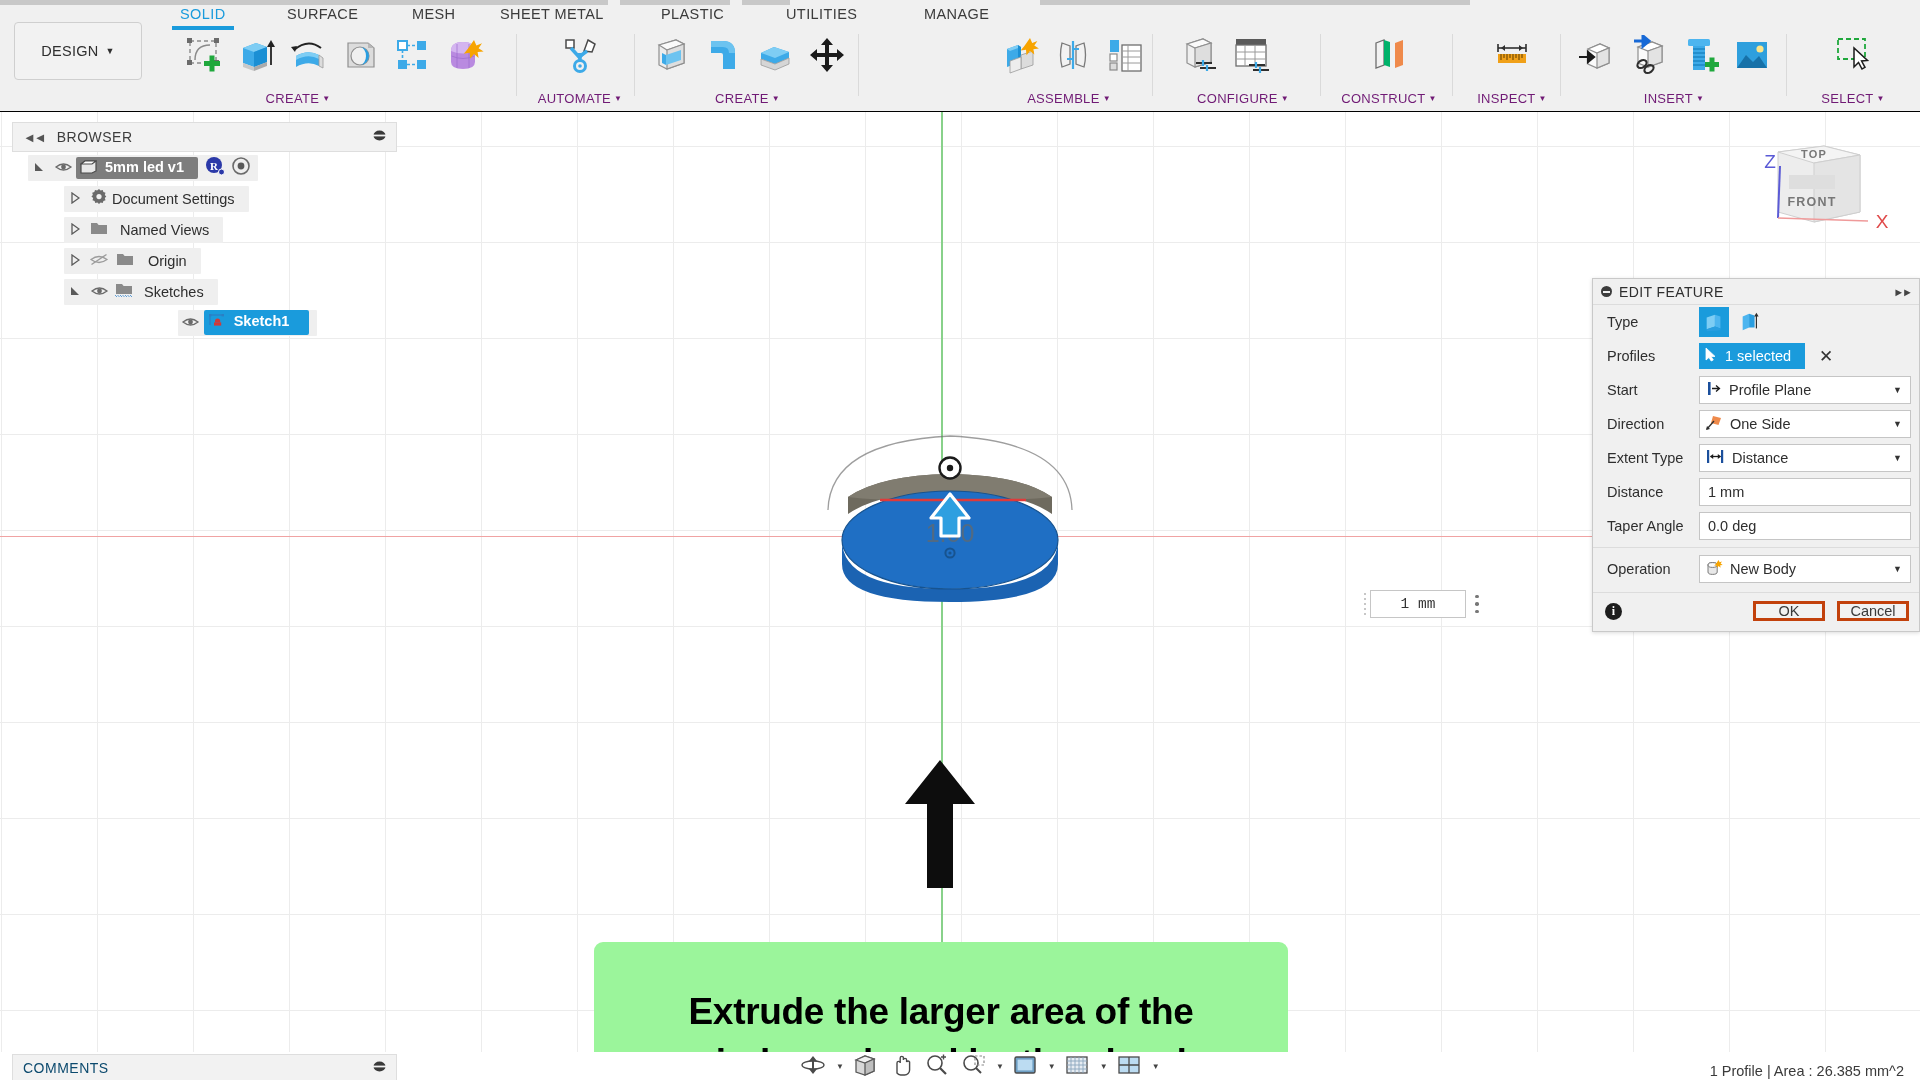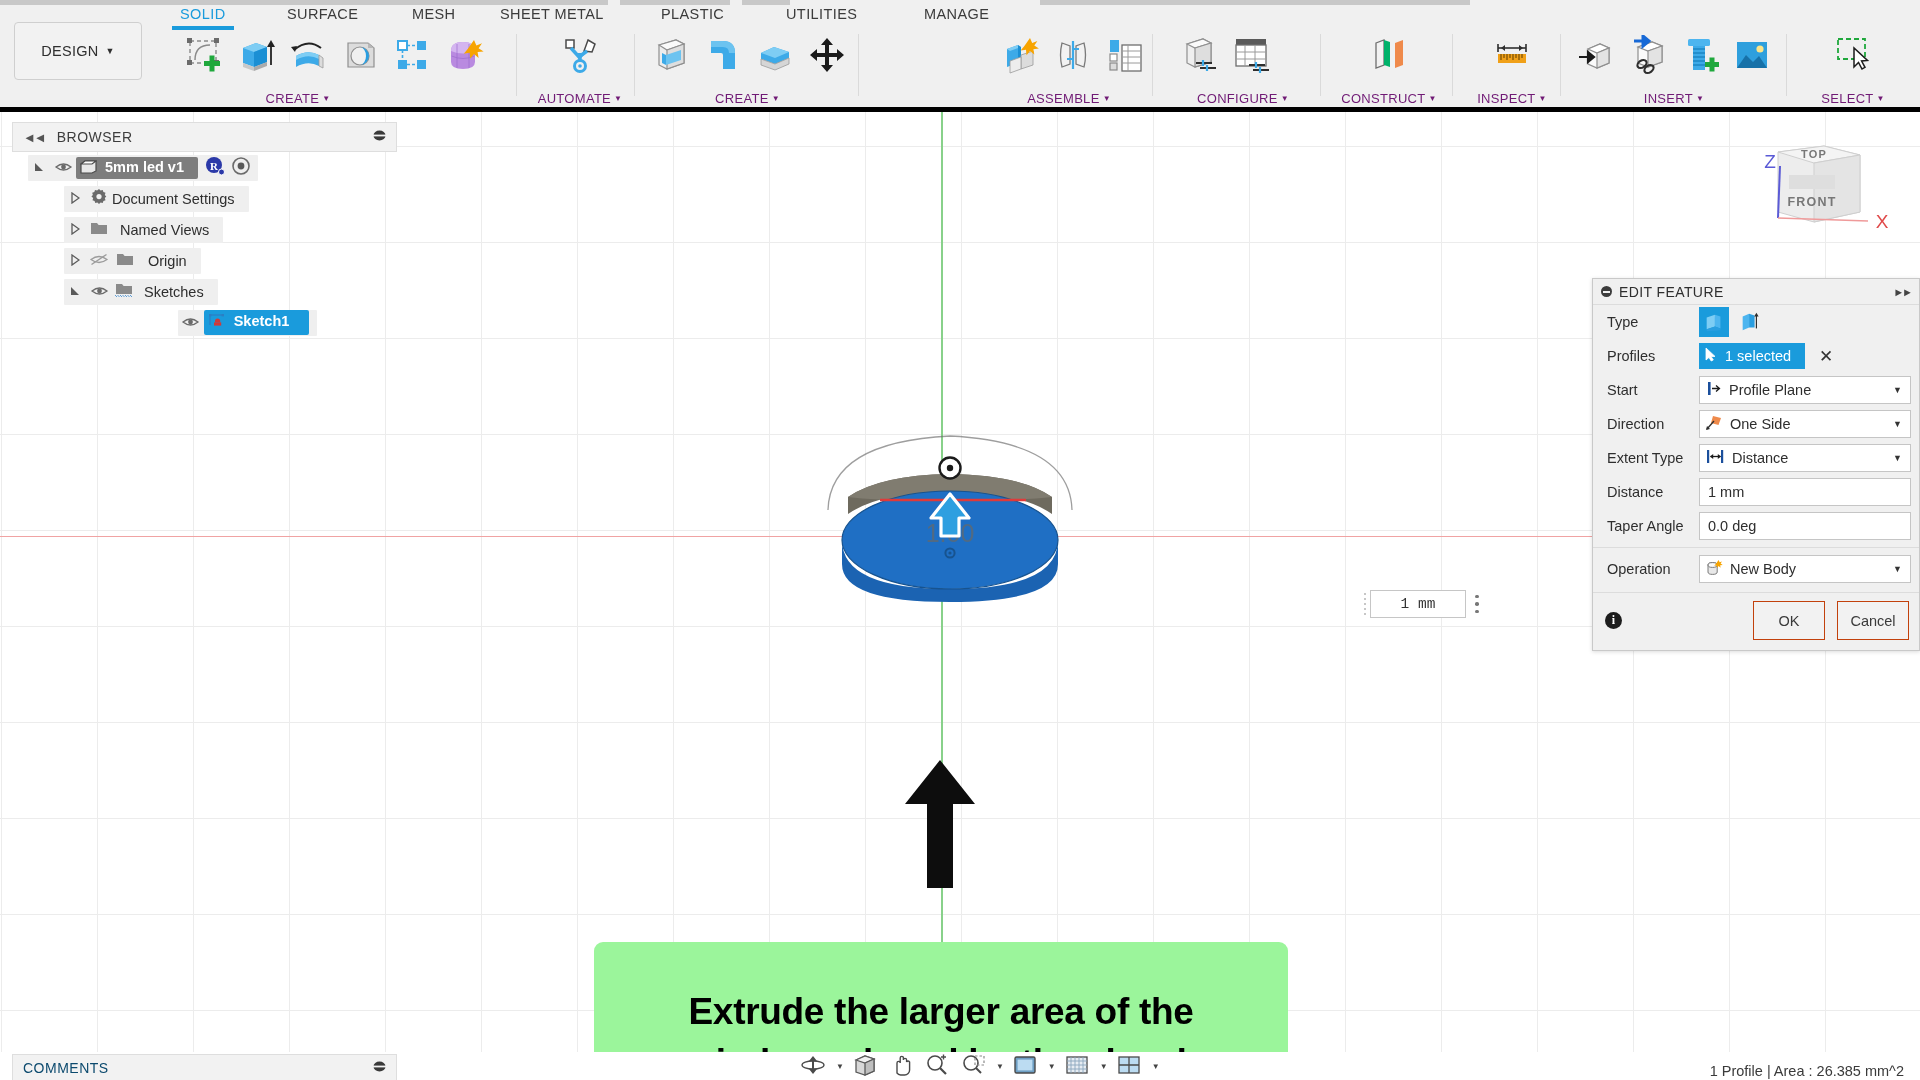--- a/index.html
+++ b/index.html
@@ -8,21 +8,21 @@
     font-family: "Liberation Sans", sans-serif;
     background:#ffffff;
     position:relative;
     -webkit-font-smoothing: antialiased;
   }
 
   
   #ribbon {
     position:absolute; left:0; top:0; width:1920px; height:112px;
     background:#f0f0f0;
-    border-bottom:5px solid #000000;
+    border-bottom:1px solid #000000;
     z-index:30;
     padding-left:24px;
   }
   #tabstrip {
     position:absolute; left:0; top:0; width:1920px; height:32px;
   }
   .tab {
     position:absolute; top:6px;
     font-size:14.5px; letter-spacing:.4px; color:#3b3b3b;
     white-space:nowrap; cursor:pointer;
@@ -166,21 +166,21 @@
     padding:0 14px 0 6px; font-size:14.5px; cursor:pointer;text-align:right;
   }
   .xbtn { margin-left:14px; font-size:17px; color:#333; cursor:pointer; line-height:1;}
   .typebtn { width:30px; height:30px; display:flex; align-items:center; justify-content:center; cursor:pointer; }
   .typebtn.on { background:#1a9bdc; }
   #dlgdiv { height:1px; background:#dcdcdc; margin:4px 0; }
   #dlgfoot { display:flex; align-items:center; padding:8px 10px 10px 12px; border-top:1px solid #dcdcdc; margin-top:4px;}
   .infoi { width:17px; height:17px; border-radius:50%; background:#1d1d1d; color:#fff;
     font-size:12px; font-weight:bold; display:flex; align-items:center; justify-content:center;
     font-family:"Liberation Serif",serif; cursor:pointer;}
-  .dbtn { width:72px; height:39px; border:1px solid #c2410c; background:#f2f2f2;
+  .dbtn { width:72px; height:20px; border:3px solid #c2410c; background:#f2f2f2;
     display:flex; align-items:center; justify-content:center; font-size:14.5px; color:#3a3a3a; cursor:pointer;}
   #okbtn { margin-left:auto; margin-right:12px; }
 </style>
 </head>
 <body>
 
 <div id="ribbon">
 
   <div class="topstrip" style="left:0;width:608px;"></div>
   <div class="topstrip" style="left:620px;width:110px;"></div>

